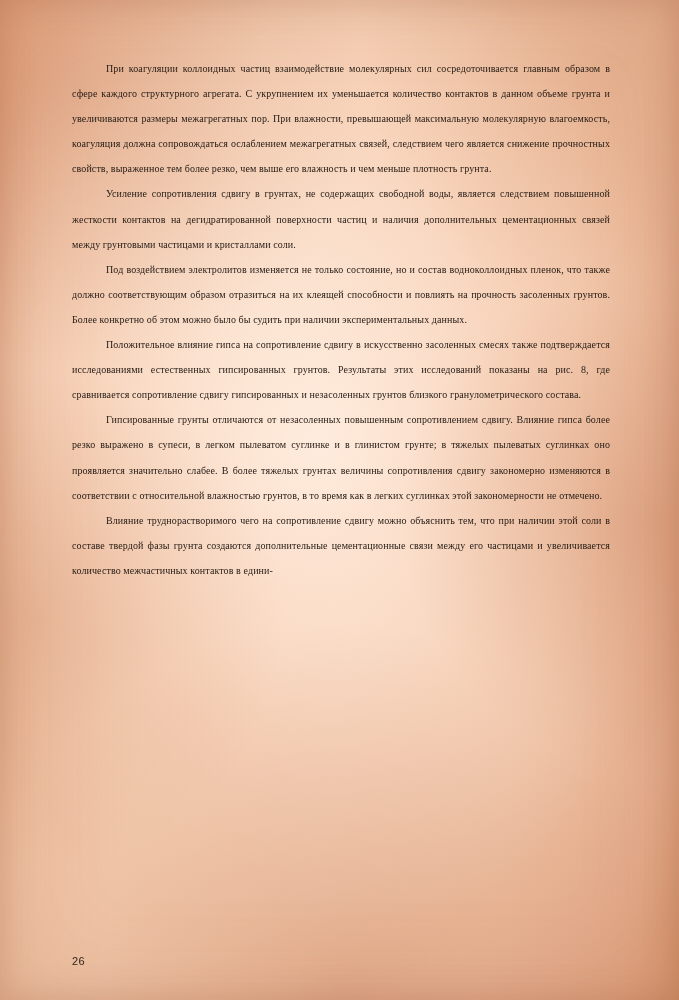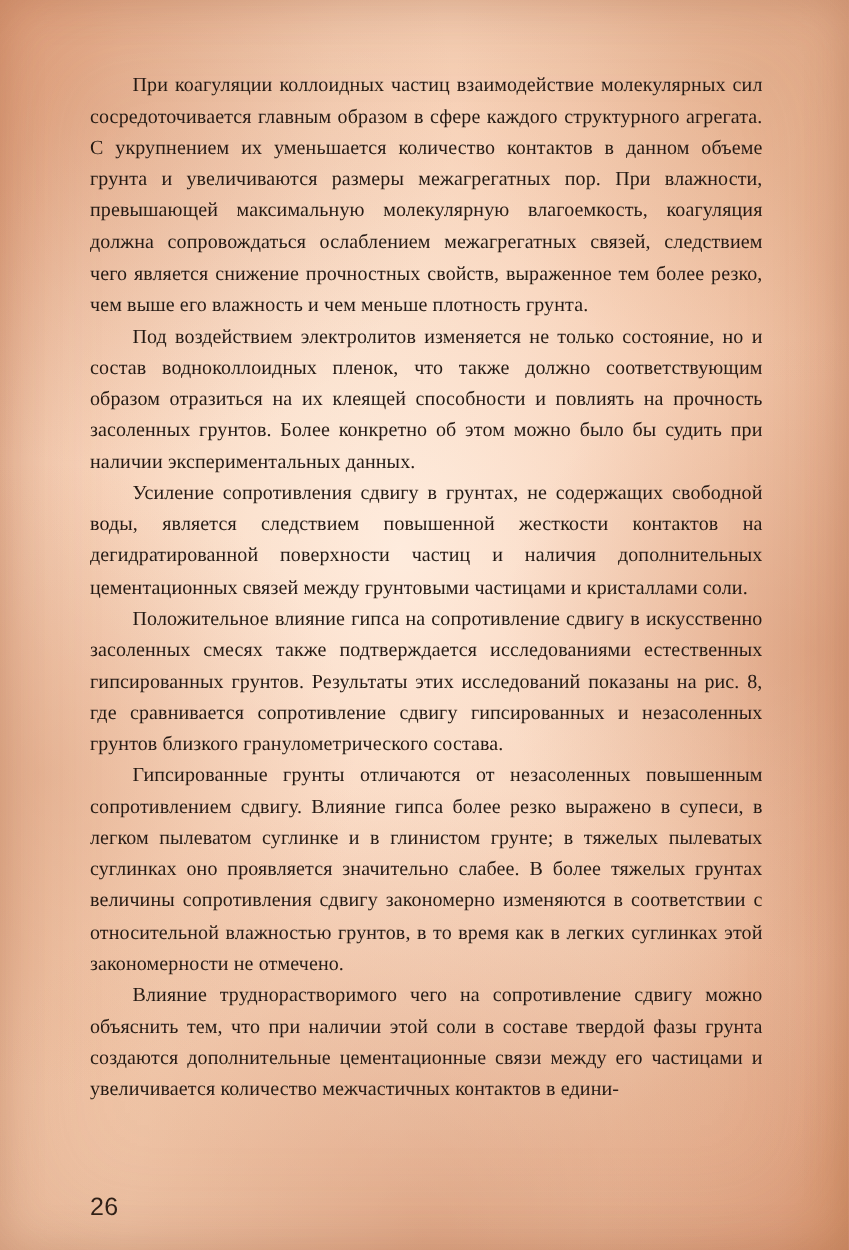--- a/index.html
+++ b/index.html
@@ -47,53 +47,53 @@
       inset 0 0 34px rgba(150,85,55,0.28),
       inset 0 0 100px rgba(170,100,65,0.18);
     pointer-events: none;
   }
   .text-block {
     position: absolute;
     left: 72px;
     top: 56px;
     width: 538px;
     color: #241a14;
-    font-size: 16px;
+    font-size: 10px;
     line-height: 25.1px;
     text-align: justify;
     text-justify: inter-word;
     letter-spacing: 0.1px;
   }
   .text-block p {
     margin: 0;
     text-indent: 34px;
   }
   .text-block p.last {
     text-align: justify;
   }
   .folio {
     position: absolute;
     left: 72px;
     top: 955px;
-    font-size: 20px;
+    font-size: 11px;
     color: #2a1e16;
     font-family: "Liberation Sans", sans-serif;
     letter-spacing: 0.3px;
   }
 </style>
 </head>
 <body>
 
 <div class="page">
   <div class="grain"></div>
 
   <div class="text-block">
     <p>При коагуляции коллоидных частиц взаимодействие молекулярных сил сосредоточивается главным образом в сфере каждого структурного агрегата. С укрупнением их уменьшается количество контактов в данном объеме грунта и увеличиваются размеры межагрегатных пор. При влажности, превышающей максимальную молекулярную влагоемкость, коагуляция должна сопровождаться ослаблением межагрегатных связей, следствием чего является снижение прочностных свойств, выраженное тем более резко, чем выше его влажность и чем меньше плотность грунта.</p>
+    <p>Усиление сопротивления сдвигу в грунтах, не содержащих свободной воды, является следствием повышенной жесткости контактов на дегидратированной поверхности частиц и наличия дополнительных цементационных связей между грунтовыми частицами и кристаллами соли.</p>
     <p>Под воздействием электролитов изменяется не только состояние, но и состав водноколлоидных пленок, что также должно соответствующим образом отразиться на их клеящей способности и повлиять на прочность засоленных грунтов. Более конкретно об этом можно было бы судить при наличии экспериментальных данных.</p>
-    <p>Усиление сопротивления сдвигу в грунтах, не содержащих свободной воды, является следствием повышенной жесткости контактов на дегидратированной поверхности частиц и наличия дополнительных цементационных связей между грунтовыми частицами и кристаллами соли.</p>
     <p>Положительное влияние гипса на сопротивление сдвигу в искусственно засоленных смесях также подтверждается исследованиями естественных гипсированных грунтов. Результаты этих исследований показаны на рис. 8, где сравнивается сопротивление сдвигу гипсированных и незасоленных грунтов близкого гранулометрического состава.</p>
     <p>Гипсированные грунты отличаются от незасоленных повышенным сопротивлением сдвигу. Влияние гипса более резко выражено в супеси, в легком пылеватом суглинке и в глинистом грунте; в тяжелых пылеватых суглинках оно проявляется значительно слабее. В более тяжелых грунтах величины сопротивления сдвигу закономерно изменяются в соответствии с относительной влажностью грунтов, в то время как в легких суглинках этой закономерности не отмечено.</p>
     <p class="last">Влияние труднорастворимого чего на сопротивление сдвигу можно объяснить тем, что при наличии этой соли в составе твердой фазы грунта создаются дополнительные цементационные связи между его частицами и увеличивается количество межчастичных контактов в едини-</p>
   </div>
 
   <div class="folio">26</div>
 
   <div class="edge"></div>
 </div>
 

